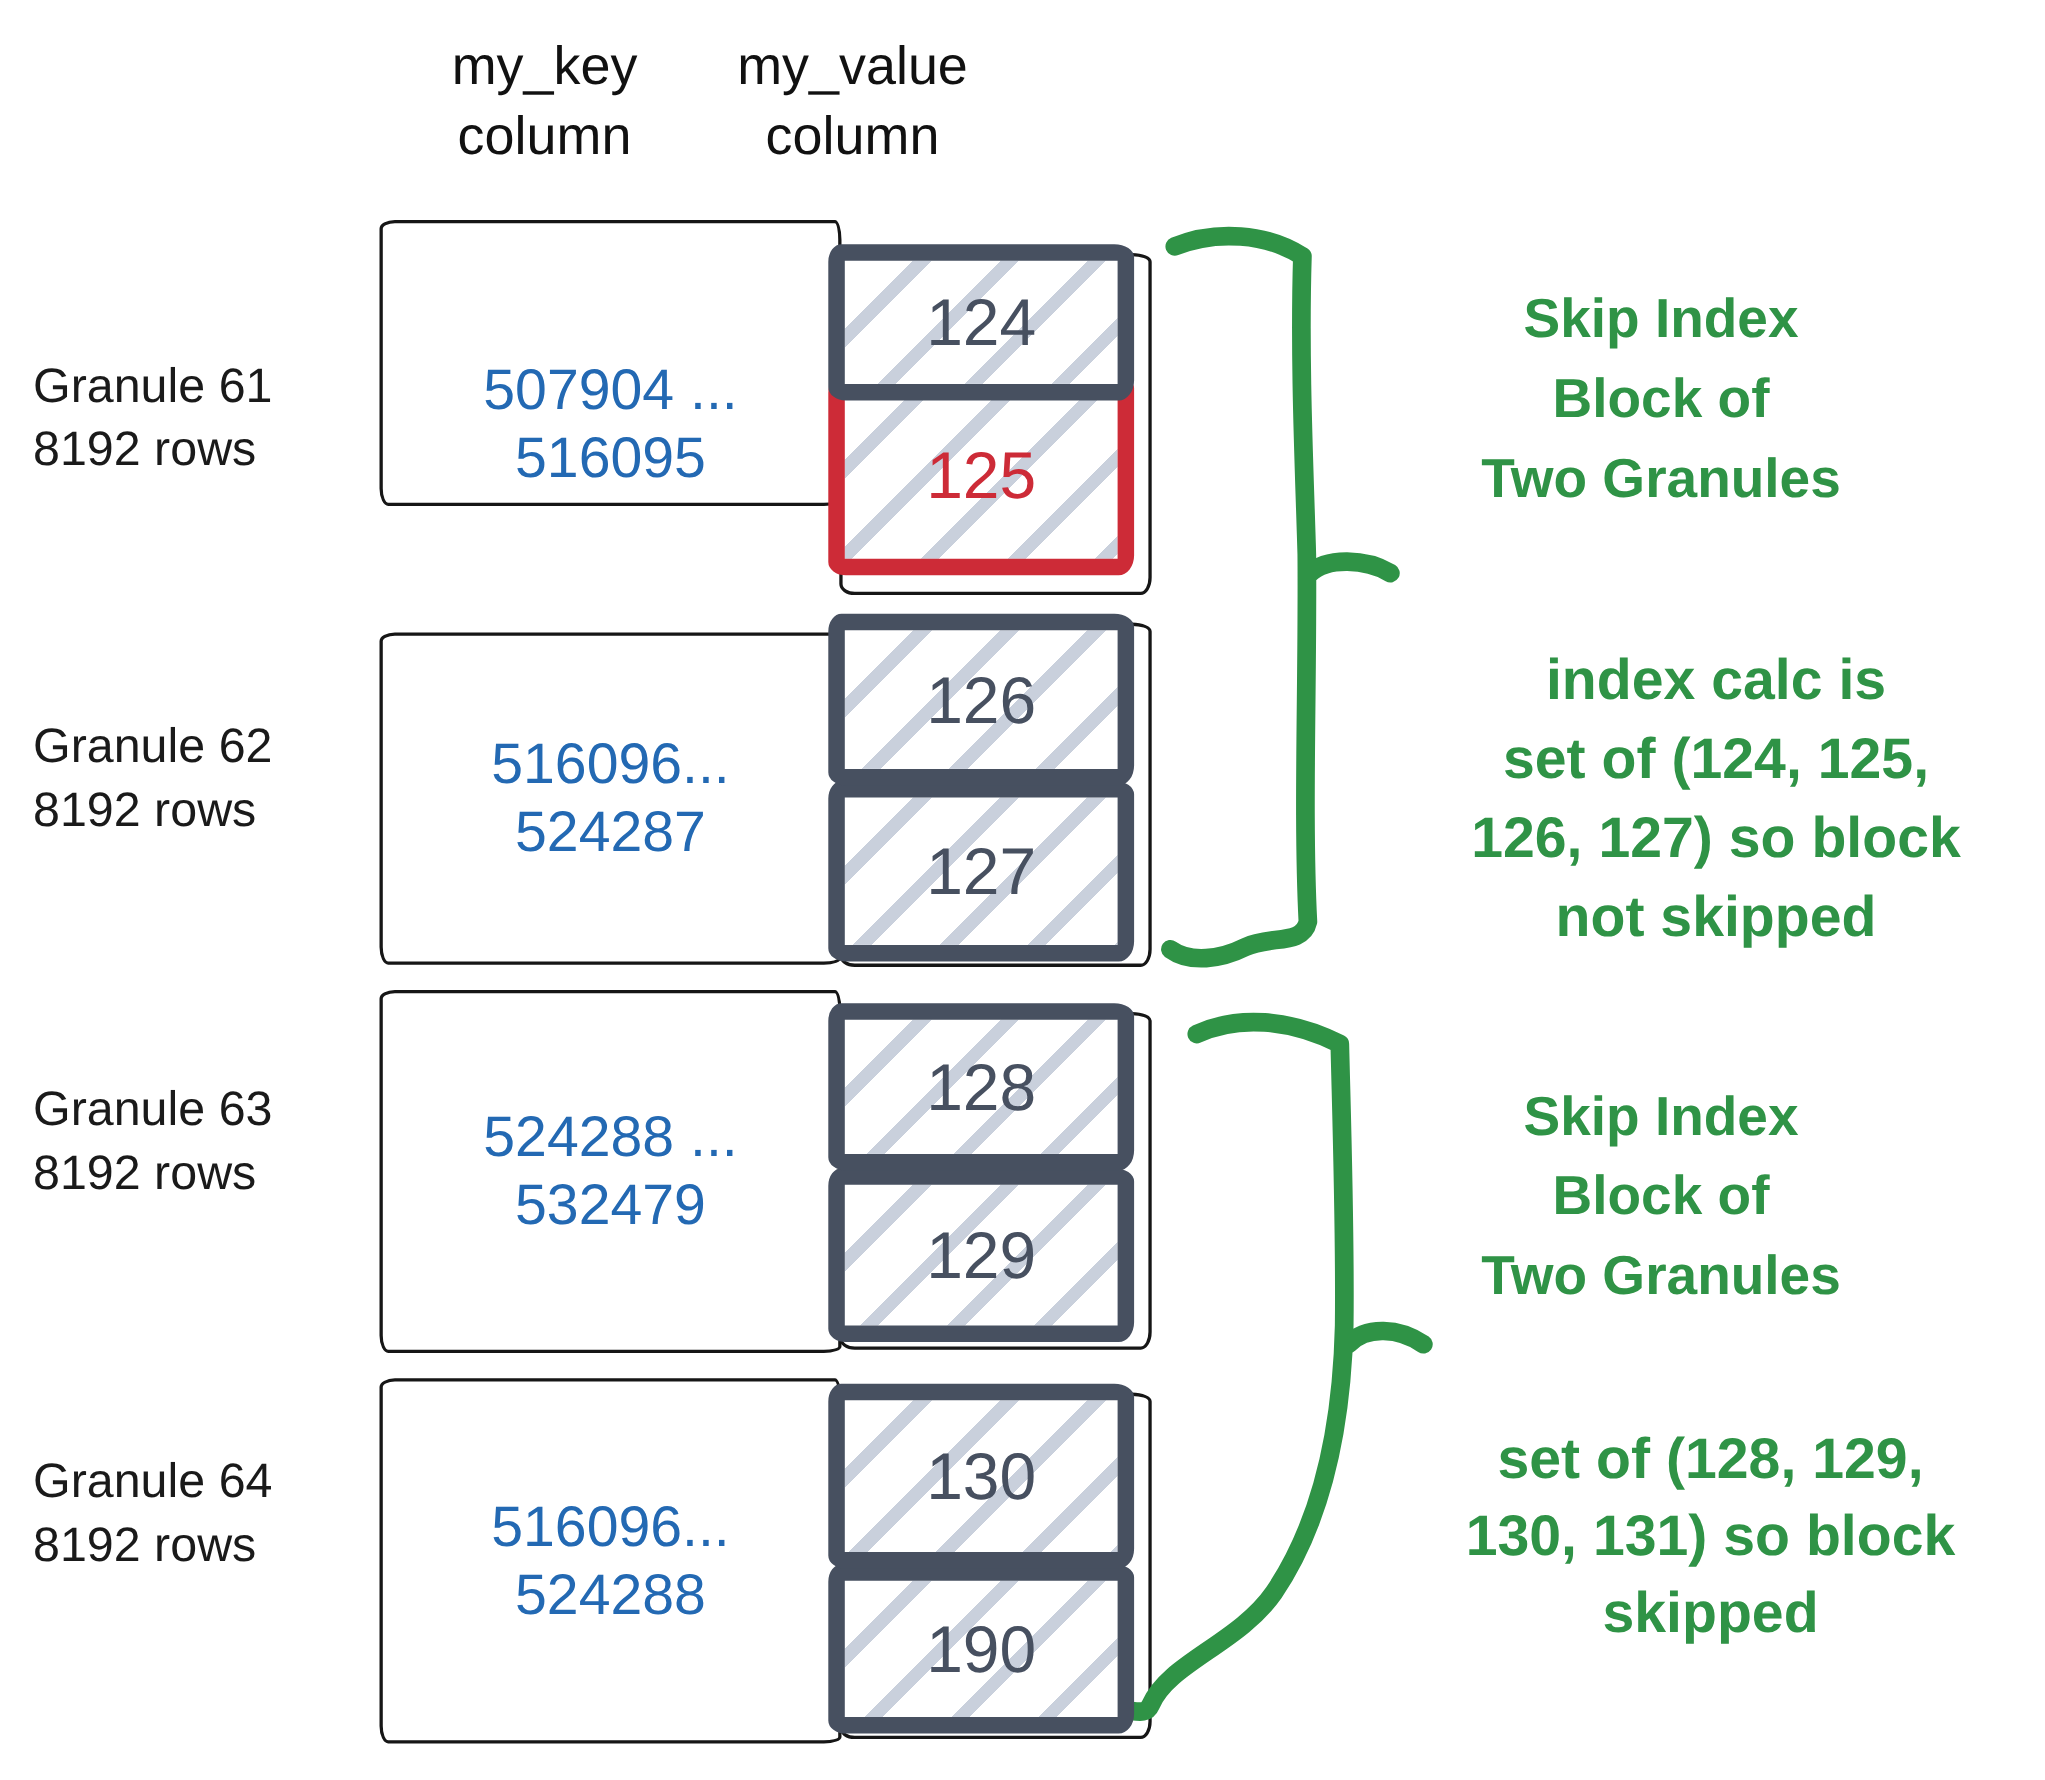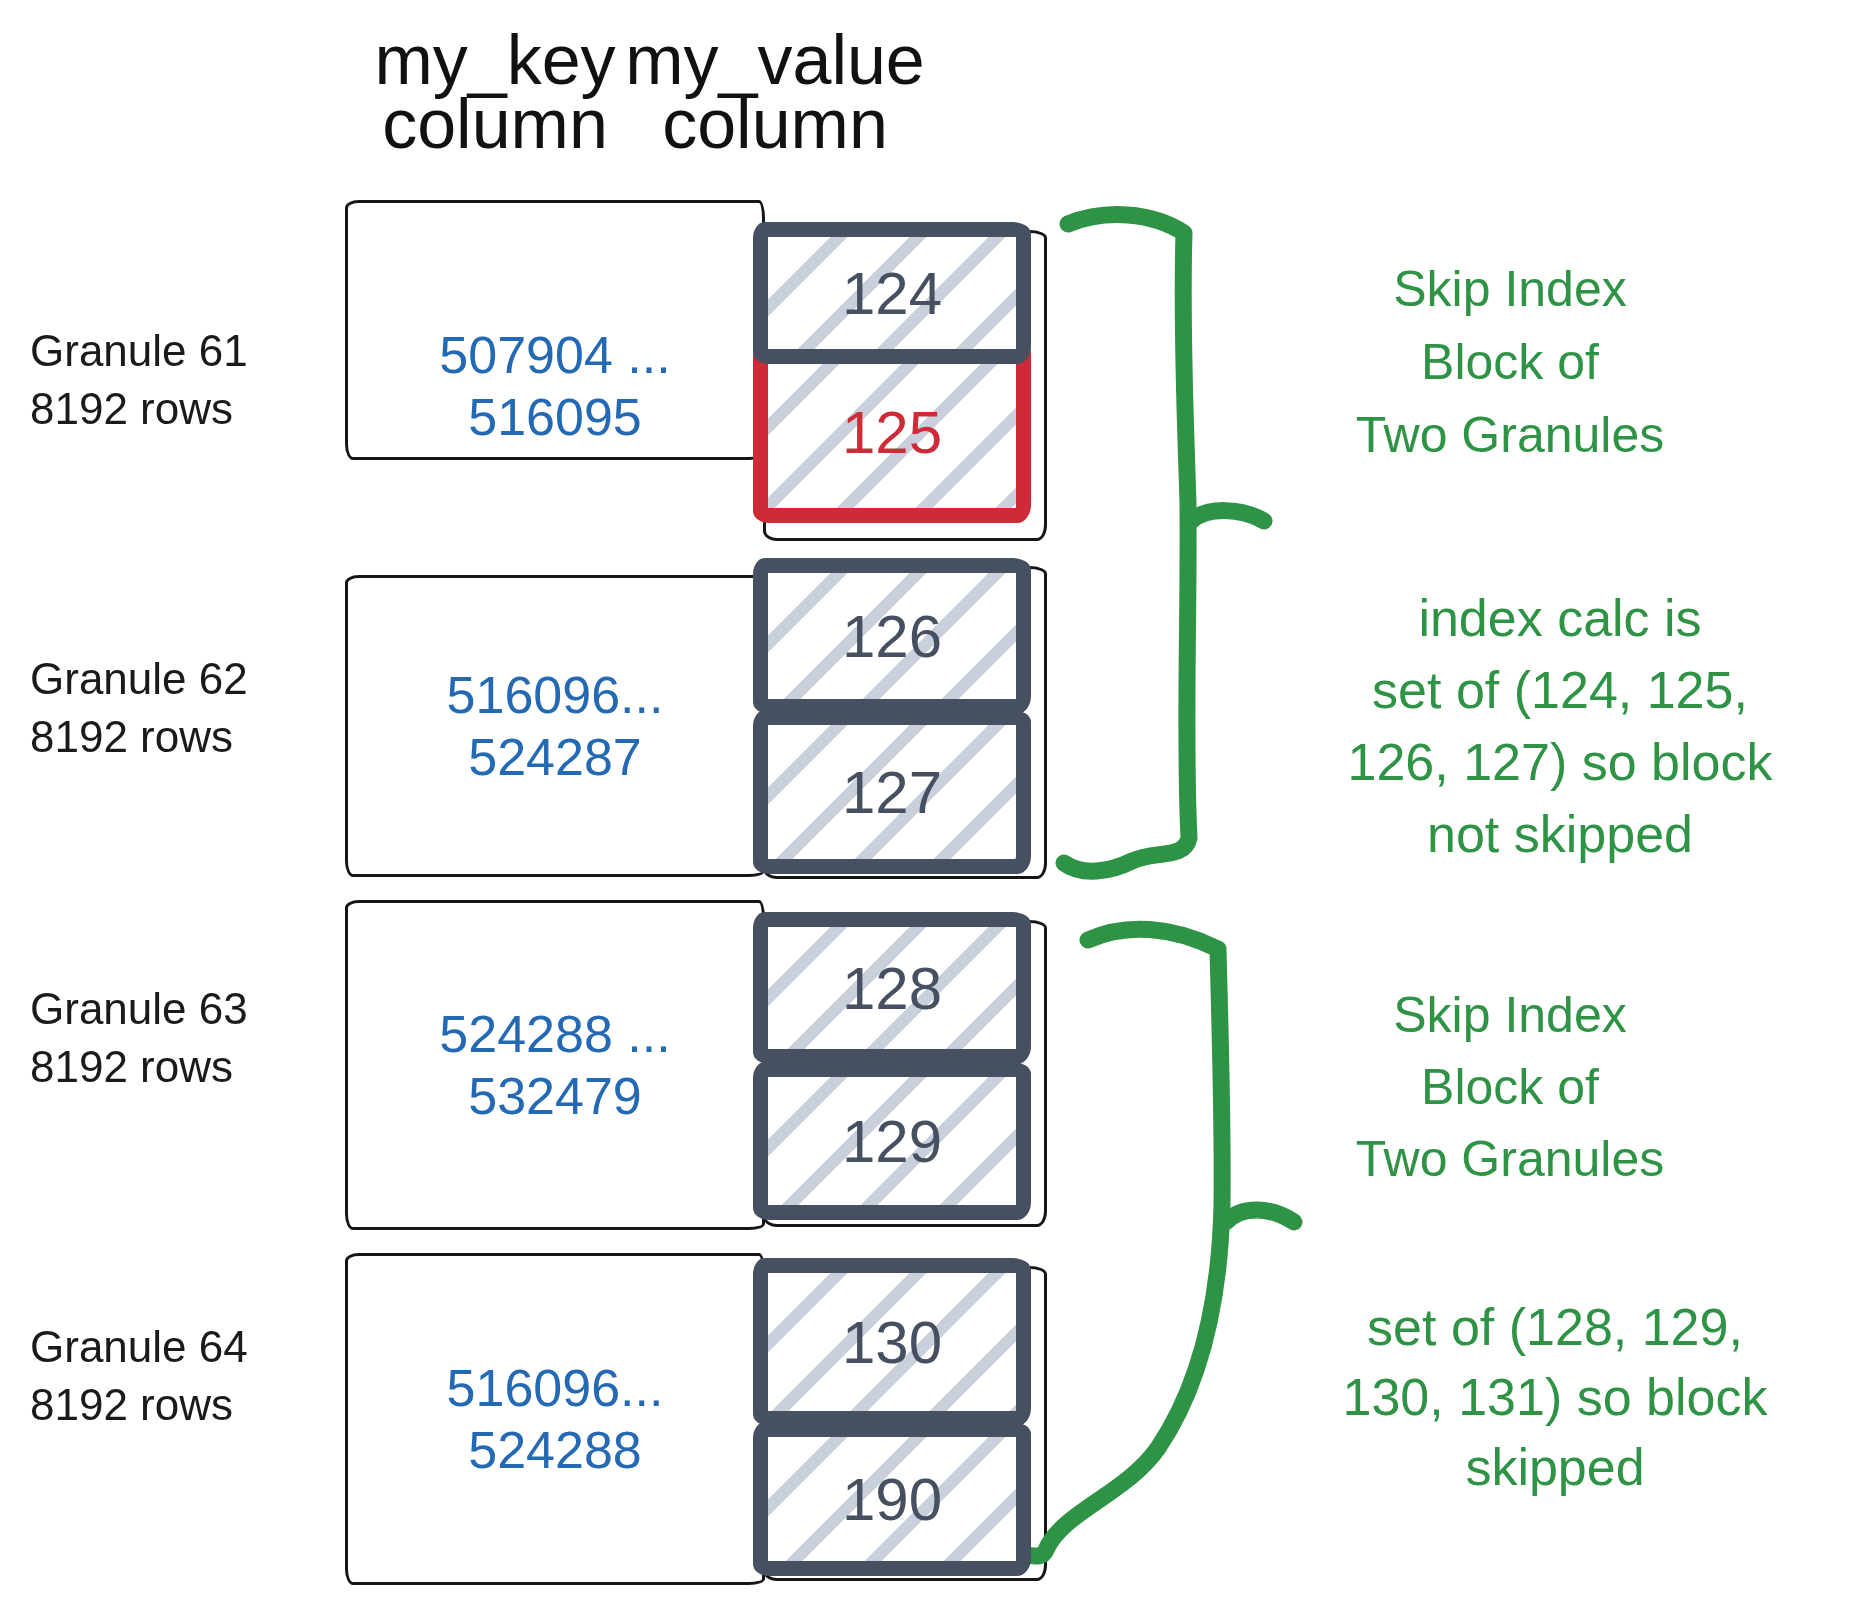--- a/index.html
+++ b/index.html
@@ -8,21 +8,21 @@
     width:1859px; height:1618px;
     background:#ffffff;
     font-family:"Liberation Sans", sans-serif;
     overflow:hidden;
   }
   .pre { white-space:pre-line; }
 
   
   .col-header {
     position:absolute; top:28px; width:330px;
-    text-align:center; font-size:70px; line-height:64px; color:#111111;
+    text-align:center; font-size:49px; line-height:64px; color:#111111;
   }
   .col-header.key   { left:330px; }
   .col-header.value { left:610px; }
 
   
   .granule-label {
     position:absolute; left:30px; width:290px;
     font-size:44px; line-height:58px; color:#1a1a1a; text-align:left;
   }
 
@@ -55,20 +55,21 @@
     display:flex; align-items:center; justify-content:center;
     font-size:60px; color:#475060; z-index:2;
   }
   .vblock.first { z-index:3; }
   .vblock.hl { border-color:#cd2b37; color:#cd2b37; z-index:1; }
 
   
   .annotation {
     position:absolute; width:660px; text-align:center;
     color:#2f9346;
+    font-weight:bold;
   }
   .annotation.a1 { left:1180px; top:253px;  font-size:50px; line-height:73px; }
   .annotation.a2 { left:1230px; top:582px;  font-size:52px; line-height:72px; }
   .annotation.a3 { left:1180px; top:979px;  font-size:50px; line-height:72px; }
   .annotation.a4 { left:1225px; top:1292px; font-size:52px; line-height:70px; }
 
   .braces { position:absolute; left:0; top:0; pointer-events:none; }
 </style>
 </head>
 <body>

